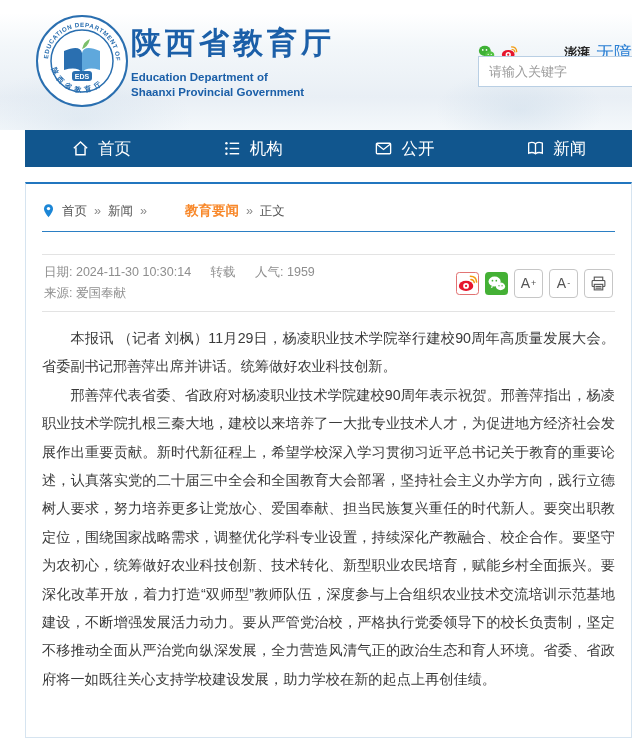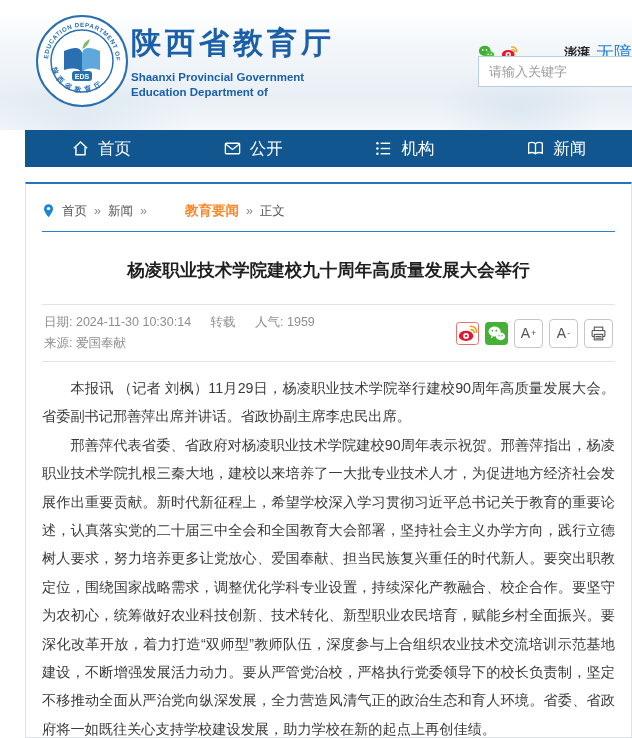--- a/index.html
+++ b/index.html
@@ -113,22 +113,22 @@
         <path d="M64 36 q-16 -7 -18 2 v20 q4 -7 18 -3 z" fill="#5fa8dc"></path>
         <path d="M46 34 q2 -8 8 -10 q-2 8 -8 10 z" fill="#7bbf6a"></path>
         <rect x="36" y="56" width="20" height="10" rx="3" fill="#2a6fb0"></rect>
         <text x="46" y="63.5" font-size="7" fill="#ffffff" text-anchor="middle" font-weight="700">EDS</text>
       </svg>
     </div>
 
     <div class="title-block">
       <div class="site-title">陕西省教育厅</div>
       <div class="site-subtitle">
+        <div>Education Department of</div>
         <div>Shaanxi Provincial Government</div>
-        <div>Education Department of</div>
       </div>
     </div>
 
     <div class="social-row">
       <span class="soc-ic">
         <svg viewBox="0 0 20 20" width="17" height="17">
           <ellipse cx="8" cy="8" rx="7" ry="6" fill="#3eb135"></ellipse>
           <circle cx="5.6" cy="7" r="1" fill="#fff"></circle>
             <circle cx="10" cy="7" r="1" fill="#fff"></circle>
           <ellipse cx="13.8" cy="13" rx="5.4" ry="4.6" fill="#52c242"></ellipse>
@@ -156,29 +156,20 @@
 
   <nav class="main-nav">
     <a class="nav-item">
       <span class="nav-ic">
         <svg viewBox="0 0 20 20" width="19" height="19" fill="none" stroke="#fff" stroke-width="1.5">
           <path d="M3 9.8 L10 3.2 L17 9.8"></path>
             <path d="M5.2 8.6 V16.5 H14.8 V8.6"></path>
         </svg>
       </span>
       <span>首页</span>
-    </a>
-    <a class="nav-item">
-      <span class="nav-ic">
-        <svg viewBox="0 0 20 20" width="19" height="19" fill="none" stroke="#fff" stroke-width="1.4">
-          <rect x="2.5" y="4.5" width="15" height="11" rx="1"></rect>
-          <path d="M3 5.5 L10 11 L17 5.5"></path>
-        </svg>
-      </span>
-      <span>公开</span>
     </a>
     <a class="nav-item">
       <span class="nav-ic">
         <svg viewBox="0 0 20 20" width="19" height="19">
           <g stroke="#fff" stroke-width="1.5">
               <line x1="7" y1="4.5" x2="17" y2="4.5"></line>
               <line x1="7" y1="10" x2="17" y2="10"></line>
               <line x1="7" y1="15.5" x2="17" y2="15.5"></line>
             </g>
           <g fill="#fff">
@@ -186,20 +177,29 @@
               <circle cx="3.6" cy="10" r="1.3"></circle>
               <circle cx="3.6" cy="15.5" r="1.3"></circle>
             </g>
         </svg>
       </span>
       <span>机构</span>
     </a>
     <a class="nav-item">
       <span class="nav-ic">
         <svg viewBox="0 0 20 20" width="19" height="19" fill="none" stroke="#fff" stroke-width="1.4">
+          <rect x="2.5" y="4.5" width="15" height="11" rx="1"></rect>
+          <path d="M3 5.5 L10 11 L17 5.5"></path>
+        </svg>
+      </span>
+      <span>公开</span>
+    </a>
+    <a class="nav-item">
+      <span class="nav-ic">
+        <svg viewBox="0 0 20 20" width="19" height="19" fill="none" stroke="#fff" stroke-width="1.4">
           <path d="M10 5 C8 3.4 5 3.4 2.8 4.4 V15 C5 14 8 14 10 15.6 C12 14 15 14 17.2 15 V4.4 C15 3.4 12 3.4 10 5 Z"></path>
           <line x1="10" y1="5" x2="10" y2="15.6"></line>
         </svg>
       </span>
       <span>新闻</span>
     </a>
   </nav>
 
   <main class="content">
 
@@ -213,21 +213,20 @@
       <span class="crumb">首页</span>
       <span class="crumb-sep">»</span>
       <span class="crumb">新闻</span>
       <span class="crumb-sep">»</span>
       <span class="crumb crumb-active">教育要闻</span>
       <span class="crumb-sep">»</span>
       <span>正文</span>
     </div>
     <div class="bc-divider"></div>
 
-    <h1 class="article-title">杨凌职业技术学院建校九十周年高质量发展大会举行</h1>
 
     <div class="meta-box">
       <div class="meta-left">
         <div>
           <span class="meta-seg">日期: 2024-11-30 10:30:14</span>
           <span class="meta-seg">转载</span>
           <span class="meta-seg">人气: 1959</span>
         </div>
         <div>
           <span>来源: 爱国奉献</span>
@@ -272,19 +271,19 @@
               <rect x="5" y="11" width="10" height="6.5" fill="#fff"></rect>
               <line x1="6.5" y1="13.5" x2="13.5" y2="13.5"></line>
               <line x1="6.5" y1="15.5" x2="13.5" y2="15.5"></line>
             </svg>
           </span>
         </button>
       </div>
     </div>
 
     <article class="article-body">
-      <p>本报讯 （记者 刘枫）11月29日，杨凌职业技术学院举行建校90周年高质量发展大会。省委副书记邢善萍出席并讲话。省政协副主席李忠民出席。</p>
+      <p>本报讯 （记者 刘枫）11月29日，杨凌职业技术学院举行建校90周年高质量发展大会。省委副书记邢善萍出席并讲话。统筹做好农业科技创新。</p>
       <p>邢善萍代表省委、省政府对杨凌职业技术学院建校90周年表示祝贺。邢善萍指出，杨凌职业技术学院扎根三秦大地，建校以来培养了一大批专业技术人才，为促进地方经济社会发展作出重要贡献。新时代新征程上，希望学校深入学习贯彻习近平总书记关于教育的重要论述，认真落实党的二十届三中全会和全国教育大会部署，坚持社会主义办学方向，践行立德树人要求，努力培养更多让党放心、爱国奉献、担当民族复兴重任的时代新人。要突出职教定位，围绕国家战略需求，调整优化学科专业设置，持续深化产教融合、校企合作。要坚守为农初心，统筹做好农业科技创新、技术转化、新型职业农民培育，赋能乡村全面振兴。要深化改革开放，着力打造“双师型”教师队伍，深度参与上合组织农业技术交流培训示范基地建设，不断增强发展活力动力。要从严管党治校，严格执行党委领导下的校长负责制，坚定不移推动全面从严治党向纵深发展，全力营造风清气正的政治生态和育人环境。省委、省政府将一如既往关心支持学校建设发展，助力学校在新的起点上再创佳绩。</p>
 
     </article>
 
   </main>
 </div>
 
 </body></html>

